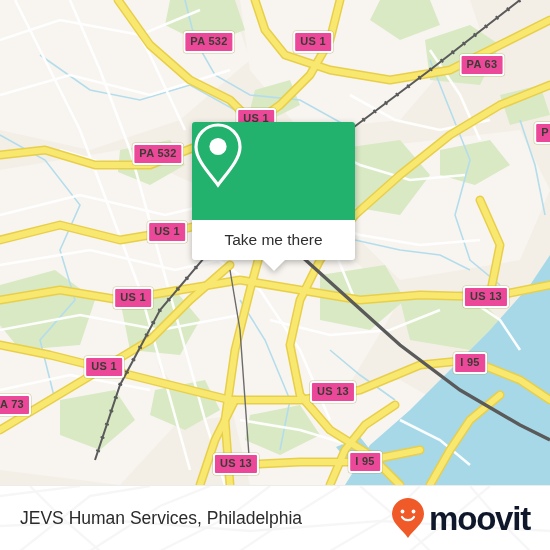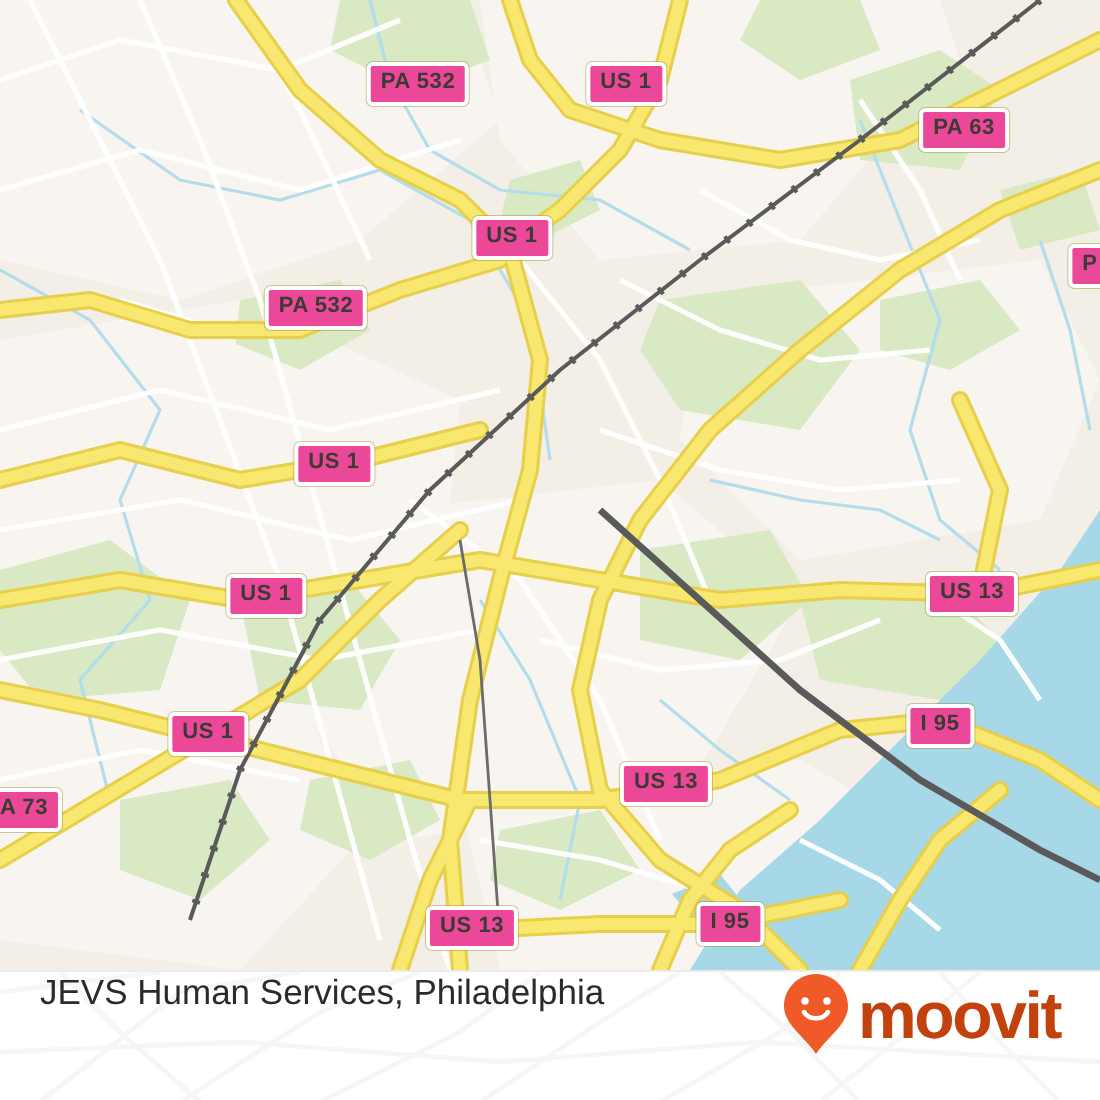--- a/index.html
+++ b/index.html
@@ -81,39 +81,39 @@
     border-left:11px solid transparent;
     border-right:11px solid transparent;
     border-top:11px solid #ffffff;
   }
 
   
   .bottom {
     position:absolute; left:0; top:485px;
     width:550px; height:65px;
     background:#ffffff;
-    display:flex; align-items:flex-start; justify-content:space-between;
+    display:flex; align-items:center; justify-content:space-between;
     padding:0 20px 0 20px;
     border-top:1px solid #ececec;
     z-index:10;
     overflow:hidden;
   }
   .bottom .ghost-lines { position:absolute; left:0; top:0; width:550px; height:65px; opacity:.5; }
   .place-title {
     position:relative;
     font-size:17.5px;
     color:#2b2b2b;
     z-index:2;
     white-space:nowrap;
   }
   .brand { position:relative; display:flex; align-items:center; gap:4px; z-index:2; }
   .brand-word {
     font-size:33px;
     font-weight:bold;
-    color:#c2410c;
+    color:#0f172a;
     letter-spacing:-1.2px;
     line-height:1;
   }
 </style>
 </head>
 <body>
 
 <div id="root">
 
   <div class="map">
@@ -247,20 +247,32 @@
       <div class="shield" style="left: 133px; top: 298px;">US 1</div>
       <div class="shield" style="left: 486px; top: 297px;">US 13</div>
       <div class="shield" style="left: 104px; top: 367px;">US 1</div>
       <div class="shield" style="left: 470px; top: 363px;">I 95</div>
       <div class="shield" style="left: 333px; top: 392px;">US 13</div>
       <div class="shield" style="left: 12px; top: 405px;">A 73</div>
       <div class="shield" style="left: 236px; top: 464px;">US 13</div>
       <div class="shield" style="left: 365px; top: 462px;">I 95</div>
     </div>
 
+    <div class="popup">
+      <div class="popup-head">
+        <svg width="52" height="66" viewBox="0 0 52 66">
+          <path d="M26 3 C13.8 3 4 12.8 4 25 C4 38 18 52 26 63 C34 52 48 38 48 25 C48 12.8 38.2 3 26 3 Z" fill="none" stroke="#ffffff" stroke-width="3.2"></path>
+          <circle cx="26" cy="24.5" r="8.6" fill="#ffffff"></circle>
+        </svg>
+      </div>
+      <div class="popup-foot">
+        <span>Take me there</span>
+        <span class="popup-tail"></span>
+      </div>
+    </div>
 
   </div>
 
   <div class="bottom">
     <svg class="ghost-lines" viewBox="0 0 550 65">
       <g stroke="#eeeeee" stroke-width="2.4" fill="none">
         <path d="M0 10 L80 0"></path>
         <path d="M20 65 L90 10 L150 0"></path>
         <path d="M90 65 L160 20 L210 0"></path>
         <path d="M160 65 L230 30 L270 0"></path>

